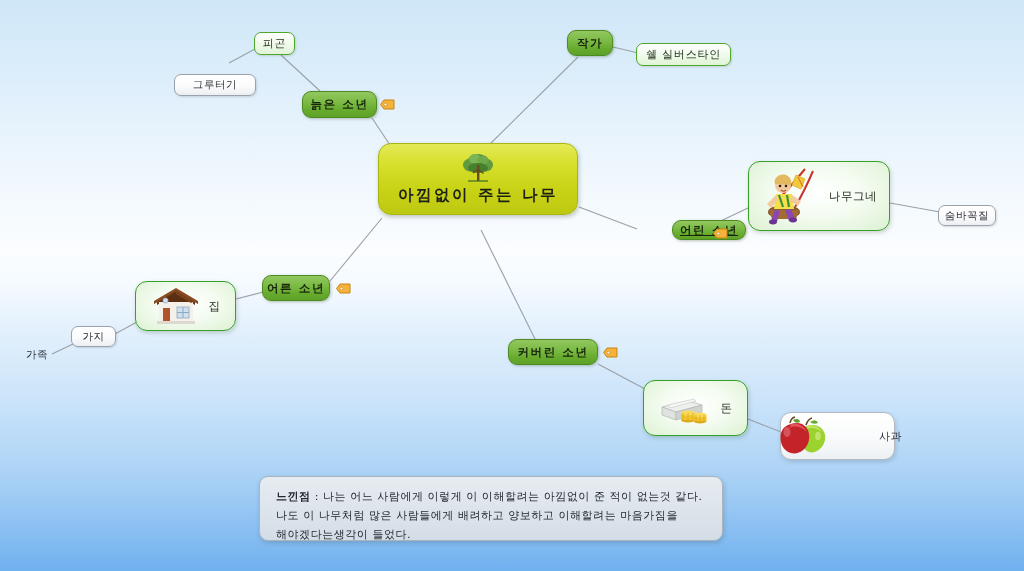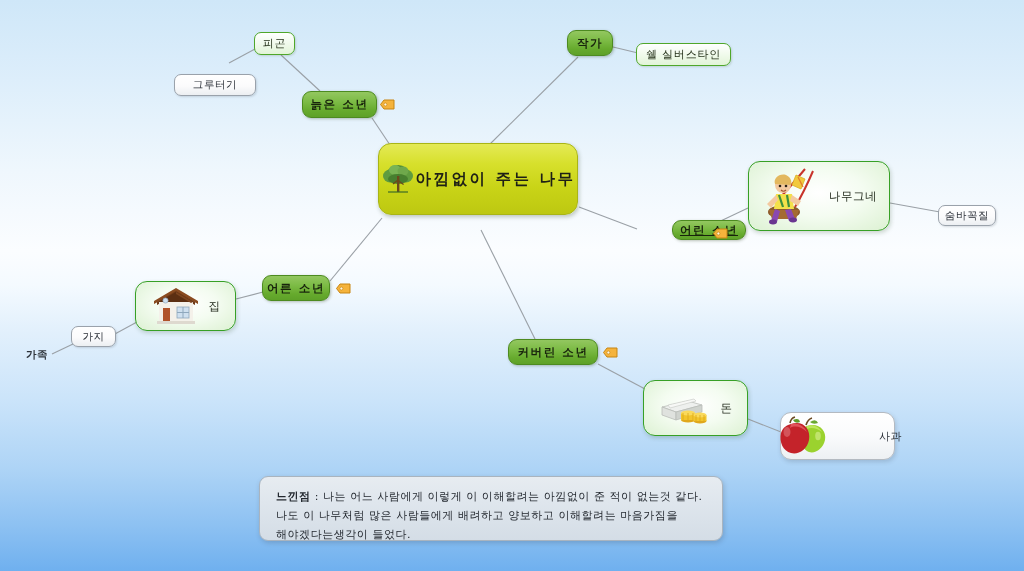--- a/index.html
+++ b/index.html
@@ -48,21 +48,21 @@
     color: #24261f;
     z-index: 4;
   }
 
   
   .root {
     border: 1px solid #a9b515;
     border-radius: 13px;
     background: linear-gradient(to bottom, #e4ea56 0%, #d7e02c 28%, #c9d417 62%, #bdc811 100%);
     box-shadow: 1px 2px 4px rgba(40,60,20,0.28);
-    flex-direction: row;
+    flex-direction: column;
     justify-content: center;
     gap: 1px;
   }
   .root .root-label {
     font-size: 15.5px;
     letter-spacing: 2.5px;
     color: #1e2016;
     font-weight: 600;
   }
   .root .root-icon {
@@ -138,21 +138,20 @@
   }
 
   
   .plain {
     position: absolute;
     font-size: 10.5px;
     letter-spacing: 0.6px;
     color: #2c3239;
     z-index: 4;
     white-space: nowrap;
-    font-weight: bold;
   }
 
   
   .tag-icon {
     position: absolute;
     width: 15px;
     height: 11px;
     z-index: 5;
     line-height: 0;
   }

